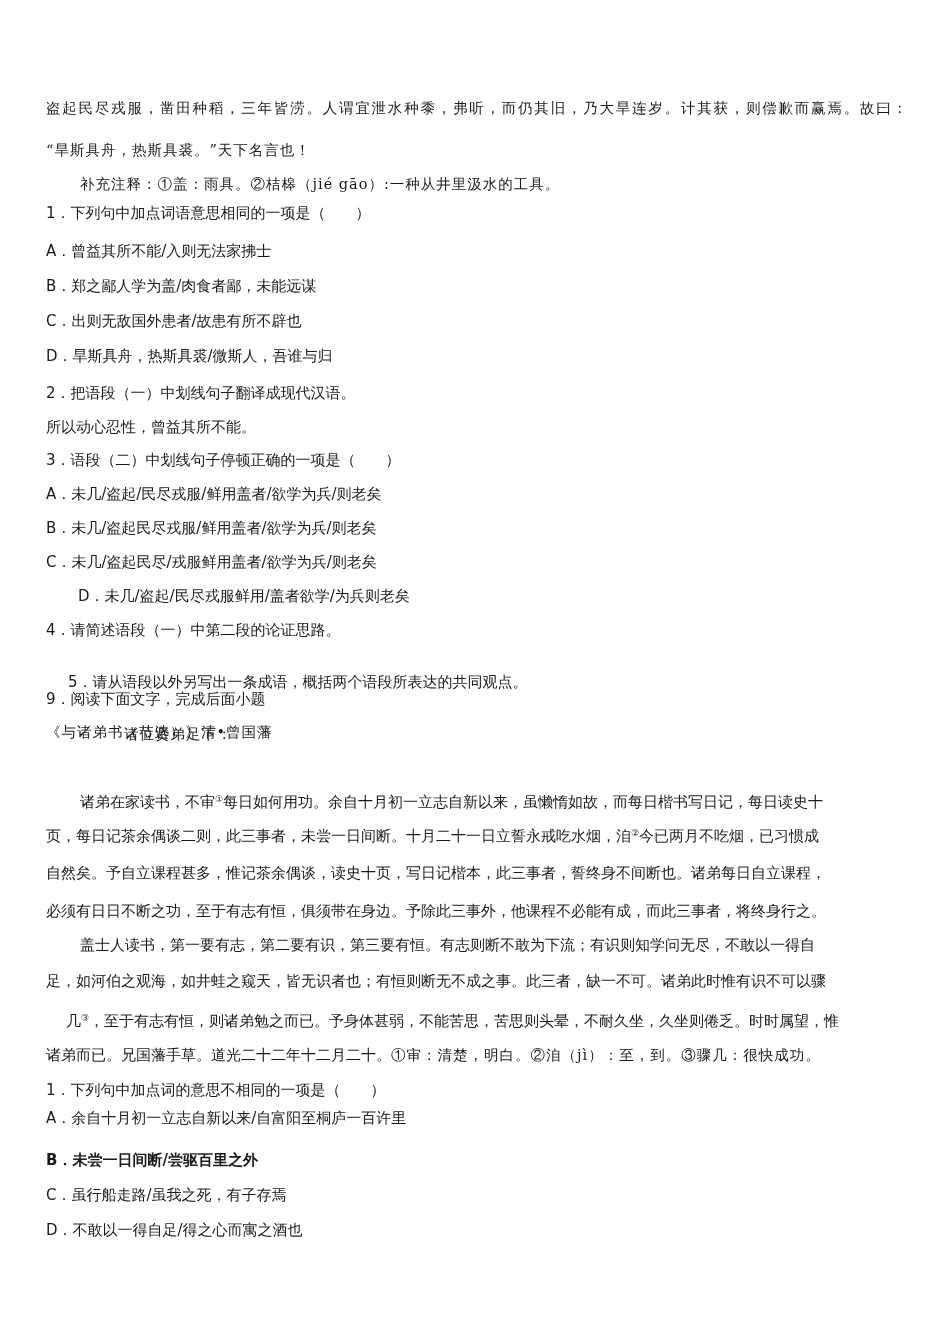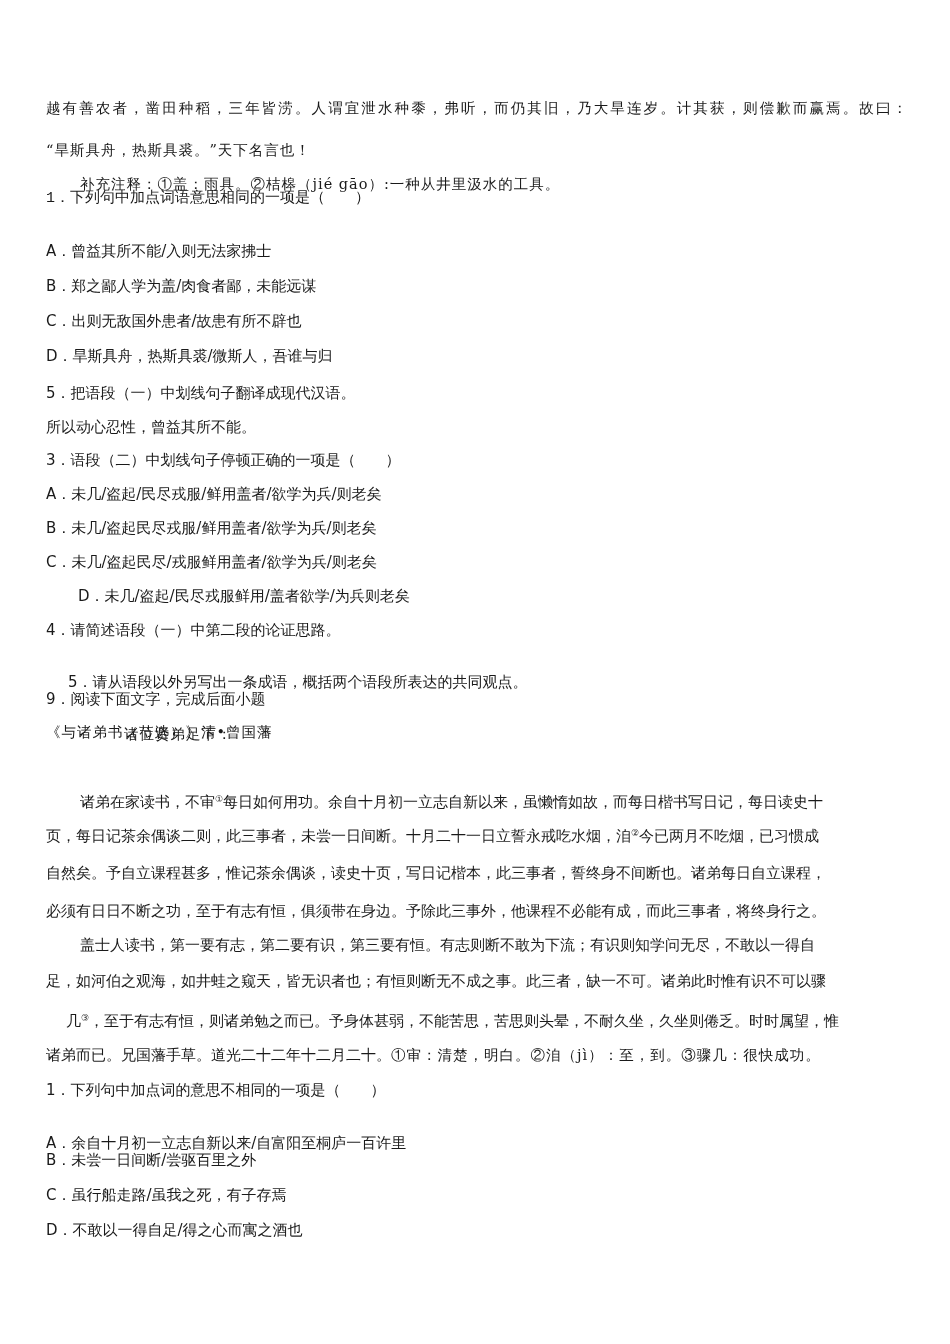--- a/index.html
+++ b/index.html
@@ -11,31 +11,31 @@
   .song { font-family: "DejaVu Sans", "Liberation Sans", sans-serif; font-size: 15px; }
   .indent { left: 34px; }
   .justify { width: 862px; text-align-last: justify; text-align: justify; }
   sup { font-size: 9px; vertical-align: 5px; }
 </style>
 </head>
 <body>
 
 <div class="page">
 
-  <div class="line kai justify" style="top:0px;">越有善农者，凿田种稻，三年皆涝。人谓宜泄水种黍，弗听，而仍其旧，乃大旱连岁。计其获，则偿歉而赢焉。故曰：</div>
+  <div class="line kai justify" style="top:0px;">盗起民尽戎服，凿田种稻，三年皆涝。人谓宜泄水种黍，弗听，而仍其旧，乃大旱连岁。计其获，则偿歉而赢焉。故曰：</div>
   <div class="line kai" style="top:42px;">“旱斯具舟，热斯具裘。”天下名言也！</div>
   <div class="line kai indent" style="top:76px;">补充注释：①盖：雨具。②桔槔（jié gāo）:一种从井里汲水的工具。</div>
 
-  <div class="line song" style="top:91px;font-family:Liberation Mono, monospace;">1．下列句中加点词语意思相同的一项是（　　）</div>
+  <div class="line song" style="top:105px;">1．下列句中加点词语意思相同的一项是（　　）</div>
   <div class="line song" style="top:143px;">A．曾益其所不能/入则无法家拂士</div>
   <div class="line song" style="top:178px;">B．郑之鄙人学为盖/肉食者鄙，未能远谋</div>
   <div class="line song" style="top:213px;">C．出则无敌国外患者/故患有所不辟也</div>
   <div class="line song" style="top:248px;text-align:center;">D．旱斯具舟，热斯具裘/微斯人，吾谁与归</div>
 
-  <div class="line song" style="top:285px;">5．把语段（一）中划线句子翻译成现代汉语。</div>
+  <div class="line song" style="top:285px;">2．把语段（一）中划线句子翻译成现代汉语。</div>
   <div class="line song" style="top:319px;">所以动心忍性，曾益其所不能。</div>
 
   <div class="line song" style="top:352px;">3．语段（二）中划线句子停顿正确的一项是（　　）</div>
   <div class="line song" style="top:386px;">A．未几/盗起/民尽戎服/鲜用盖者/欲学为兵/则老矣</div>
   <div class="line song" style="top:420px;">B．未几/盗起民尽戎服/鲜用盖者/欲学为兵/则老矣</div>
   <div class="line song" style="top:454px;">C．未几/盗起民尽/戎服鲜用盖者/欲学为兵/则老矣</div>
   <div class="line song" style="top:488px;margin-left:32px;">D．未几/盗起/民尽戎服鲜用/盖者欲学/为兵则老矣</div>
 
   <div class="line song" style="top:522px;">4．请简述语段（一）中第二段的论证思路。</div>
   <div class="line song" style="top:574px;margin-left:22px;">5．请从语段以外另写出一条成语，概括两个语段所表达的共同观点。</div>
@@ -48,18 +48,18 @@
   <div class="line song" style="top:725px;"><span>页，每日记茶余偶谈二则，此三事者，未尝一日间断。十月二十一日立誓永戒吃水烟，洎</span><sup>②</sup><span>今已两月不吃烟，已习惯成</span></div>
   <div class="line song" style="top:765px;">自然矣。予自立课程甚多，惟记茶余偶谈，读史十页，写日记楷本，此三事者，誓终身不间断也。诸弟每日自立课程，</div>
   <div class="line song" style="top:803px;">必须有日日不断之功，至于有志有恒，俱须带在身边。予除此三事外，他课程不必能有成，而此三事者，将终身行之。</div>
 
   <div class="line song indent" style="top:837px;">盖士人读书，第一要有志，第二要有识，第三要有恒。有志则断不敢为下流；有识则知学问无尽，不敢以一得自</div>
   <div class="line song" style="top:873px;">足，如河伯之观海，如井蛙之窥天，皆无识者也；有恒则断无不成之事。此三者，缺一不可。诸弟此时惟有识不可以骤</div>
   <div class="line song" style="top:910px;margin-left:20px;"><span>几</span><sup>③</sup><span>，至于有志有恒，则诸弟勉之而已。予身体甚弱，不能苦思，苦思则头晕，不耐久坐，久坐则倦乏。时时属望，惟</span></div>
   <div class="line song" style="top:947px;"><span>诸弟而已。兄国藩手草。道光二十二年十二月二十。</span><span class="kai">①审：清楚，明白。②洎（jì）：至，到。③骤几：很快成功。</span></div>
 
   <div class="line song" style="top:982px;text-align:right;">1．下列句中加点词的意思不相同的一项是（　　）</div>
-  <div class="line song" style="top:1035px;">A．余自十月初一立志自新以来/自富阳至桐庐一百许里</div>
-  <div class="line song" style="top:1052px;">B．未尝一日间断/尝驱百里之外</div>
+  <div class="line song" style="top:1010px;">A．余自十月初一立志自新以来/自富阳至桐庐一百许里</div>
+  <div class="line song" style="top:1052px;font-weight:bold;">B．未尝一日间断/尝驱百里之外</div>
   <div class="line song" style="top:1087px;">C．虽行船走路/虽我之死，有子存焉</div>
   <div class="line song" style="top:1122px;">D．不敢以一得自足/得之心而寓之酒也</div>
 
 </div>
 
 </body></html>

